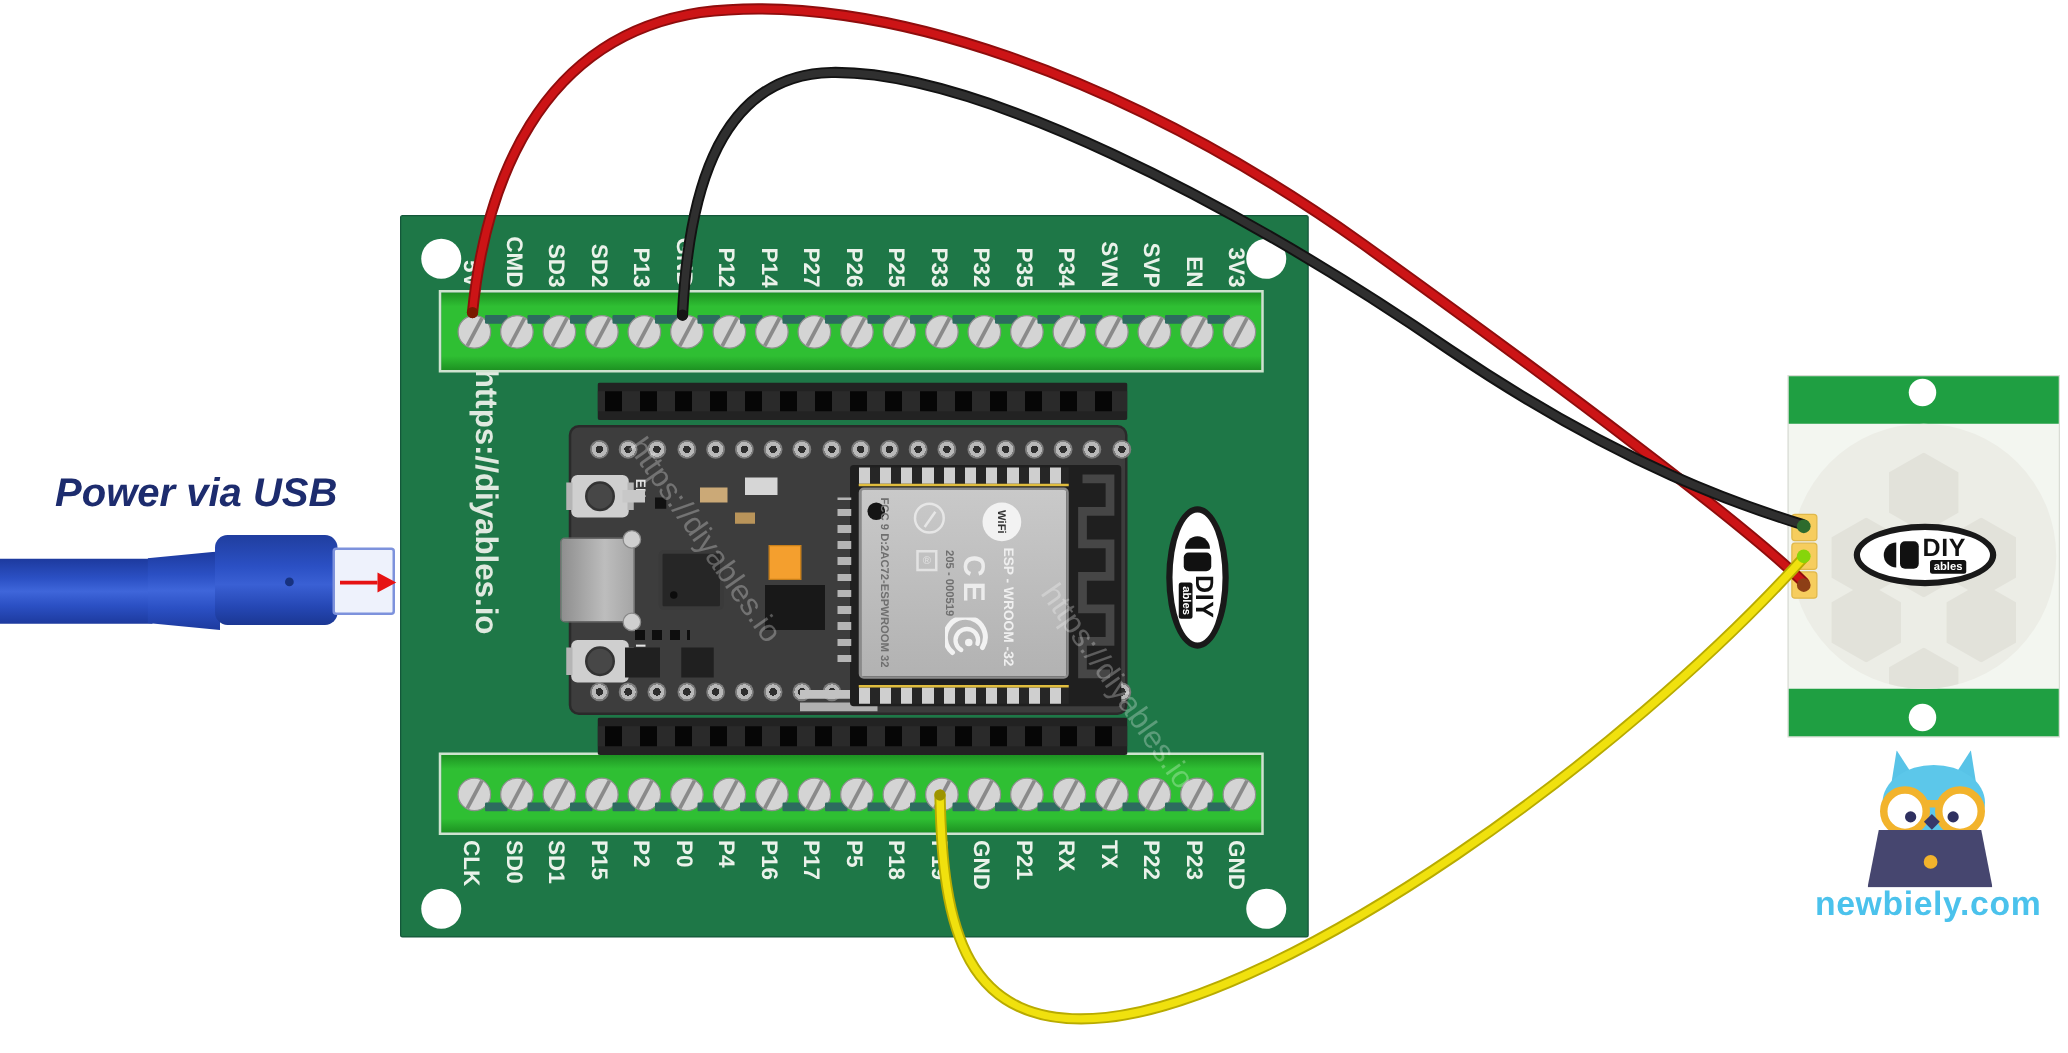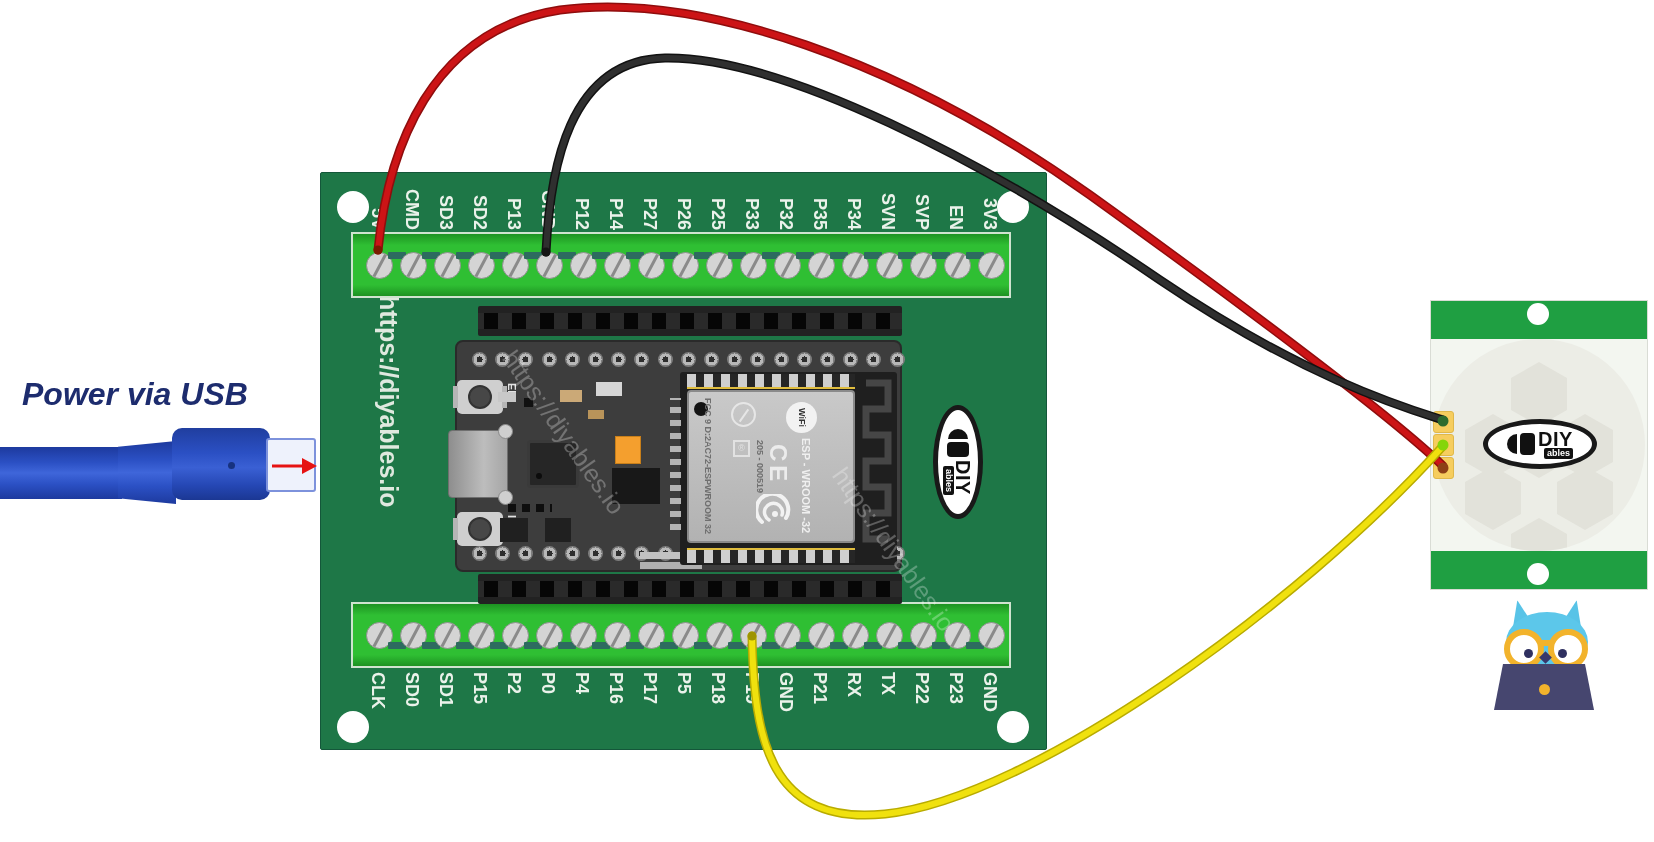--- a/index.html
+++ b/index.html
@@ -75,21 +75,21 @@
   .dlogo{width:114px;height:50px;background:#fff;border:5px solid #191919;border-radius:50%;
          box-sizing:border-box;display:flex;align-items:center;justify-content:center;gap:3px;}
   .dlogo .g1{width:10px;height:20px;background:#111;border-radius:10px 0 0 10px;}
   .dlogo .g2{width:15px;height:22px;background:#111;border-radius:4px;}
   .dlogo .txt{display:flex;flex-direction:column;align-items:flex-end;line-height:1;}
   .dlogo .diy{font-size:20px;font-weight:700;color:#111;letter-spacing:.5px;}
   .dlogo .ables{font-size:9px;font-weight:700;color:#fff;background:#111;border-radius:2px;
                 padding:1px 3px;margin-top:-1px;}
   
   .power-label{left:22px;top:376px;width:270px;font-size:32px;font-weight:700;font-style:italic;
-               color:var(--label-navy,#1d2c6e);}
+               color:var(--label-navy,#1d2c6e);text-align:center;}
   .cable{left:0;top:447px;width:122px;height:52px;
          background:linear-gradient(180deg,#1d3a9e,#2b50c4 30%,#3f66da 50%,#2b50c4 72%,#1d3a9e);}
   .cable-taper{left:118px;top:441px;width:58px;height:63px;
          background:linear-gradient(180deg,#1d3a9e,#2b50c4 30%,#3f66da 50%,#2b50c4 72%,#1d3a9e);
          clip-path:polygon(0 9%,100% 0,100% 100%,0 91%);}
   .plug-body{left:172px;top:428px;width:98px;height:72px;border-radius:10px;
          background:linear-gradient(180deg,#203e9f,#2b50c4 35%,#3a60d4 55%,#2547b4 80%,#1b3793);}
   .plug-dimple{left:228px;top:462px;width:7px;height:7px;border-radius:50%;background:#17327f;}
   .plug-tip{left:266px;top:438px;width:50px;height:54px;background:#eef2fc;
             border:2px solid #7d92dc;border-radius:3px;box-sizing:border-box;}
@@ -488,20 +488,21 @@
   <div class="abs tuft" style="left:1564px;top:600px;transform:rotate(12deg);"></div>
   <div class="abs owl-head"></div>
   <div class="abs lens" style="left:1504px;top:629px;"></div>
   <div class="abs lens" style="left:1548px;top:629px;"></div>
   <div class="abs bridge"></div>
   <div class="abs pupil" style="left:1524px;top:649px;"></div>
   <div class="abs pupil" style="left:1558px;top:649px;"></div>
   <div class="abs beak"></div>
   <div class="abs laptop"></div>
   <div class="abs laptop-dot"></div>
+  <div class="abs brand-text">newbiely.com</div>
 
   <svg class="abs wires" width="1654" height="842" viewBox="0 0 1654 842">
     <g class="w-red">
       <path class="wire-casing" d="M378 250 C388 150 430 30 560 10 C700 -8 900 60 1090 195 C1250 310 1396 420 1443 466"></path>
       <path class="wire-core" d="M378 250 C388 150 430 30 560 10 C700 -8 900 60 1090 195 C1250 310 1396 420 1443 466"></path>
     </g>
     <g class="w-black">
       <path class="wire-casing" d="M546 252 C550 170 568 60 665 58 C780 56 985 160 1160 280 C1305 378 1405 408 1443 420"></path>
       <path class="wire-core" d="M546 252 C550 170 568 60 665 58 C780 56 985 160 1160 280 C1305 378 1405 408 1443 420"></path>
     </g>

